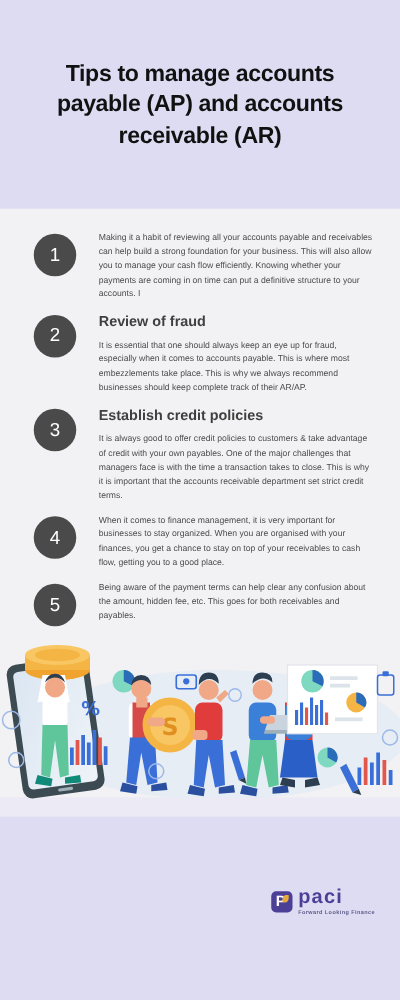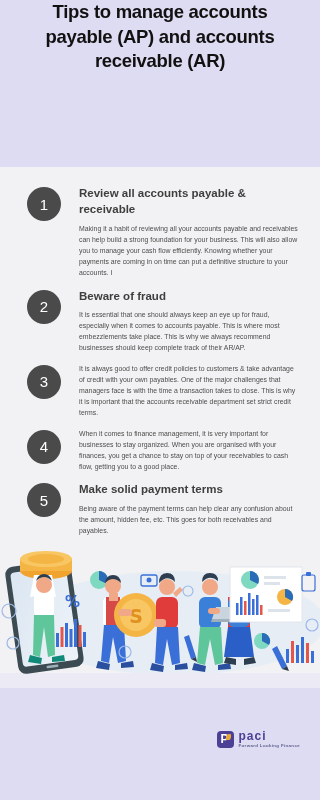--- a/index.html
+++ b/index.html
@@ -22,20 +22,21 @@
     flex-direction: column;
     background: #f2f1f3;
   }
 
   
   .header {
     background: #dedcf2;
     height: 167px;
     box-sizing: border-box;
     display: flex;
+    align-items: center;
     justify-content: center;
     padding: 0 18px;
     flex: 0 0 auto;
   }
   .header-title {
     font-size: 18.5px;
     line-height: 1.33;
     font-weight: bold;
     color: #111111;
     text-align: center;
@@ -144,21 +145,21 @@
     height: 6px;
     background: #e8a93b;
     border-radius: 60% 10% 60% 10%;
   }
   .logo-words {
     display: flex;
     flex-direction: column;
     line-height: 1;
   }
   .logo-name {
-    font-size: 12px;
+    font-size: 16px;
     font-weight: bold;
     color: #4b3f96;
     letter-spacing: 1px;
   }
   .logo-tagline {
     font-size: 4.4px;
     font-weight: bold;
     color: #5d5d8a;
     letter-spacing: 0.35px;
     margin-top: 2px;
@@ -179,51 +180,50 @@
 
   <div class="header">
     <h1 class="header-title">Tips to manage accounts payable (AP) and accounts receivable (AR)</h1>
   </div>
 
   <div class="tips">
 
     <div class="tip">
       <div class="tip-badge">1</div>
       <div class="tip-body">
-        <div class="tip-title">Review all accounts payable &amp; receivable</div>
         <p class="tip-text">Making it a habit of reviewing all your accounts payable and receivables can help build a strong foundation for your business. This will also allow you to manage your cash flow efficiently. Knowing whether your payments are coming in on time can put a definitive structure to your accounts. I</p>
       </div>
     </div>
 
     <div class="tip">
       <div class="tip-badge">2</div>
       <div class="tip-body">
-        <div class="tip-title">Beware of fraud</div>
+        <div class="tip-title">Review of fraud</div>
         <p class="tip-text">It is essential that one should always keep an eye up for fraud, especially when it comes to accounts payable. This is where most embezzlements take place. This is why we always recommend businesses should keep complete track of their AR/AP.</p>
       </div>
     </div>
 
     <div class="tip">
       <div class="tip-badge">3</div>
       <div class="tip-body">
+        <div class="tip-title">Establish credit policies</div>
         <p class="tip-text">It is always good to offer credit policies to customers &amp; take advantage of credit with your own payables. One of the major challenges that managers face is with the time a transaction takes to close. This is why it is important that the accounts receivable department set strict credit terms.</p>
       </div>
     </div>
 
     <div class="tip">
       <div class="tip-badge">4</div>
       <div class="tip-body">
         <p class="tip-text">When it comes to finance management, it is very important for businesses to stay organized. When you are organised with your finances, you get a chance to stay on top of your receivables to cash flow, getting you to a good place.</p>
       </div>
     </div>
 
     <div class="tip">
       <div class="tip-badge">5</div>
       <div class="tip-body">
-        <div class="tip-title">Make solid payment terms</div>
         <p class="tip-text">Being aware of the payment terms can help clear any confusion about the amount, hidden fee, etc. This goes for both receivables and payables.</p>
       </div>
     </div>
 
   </div>
 
   <div class="illustration">
     <svg viewBox="0 0 320 143" xmlns="http://www.w3.org/2000/svg">
       <defs>
         <linearGradient id="phoneScreen" x1="0" y1="0" x2="1" y2="1">

